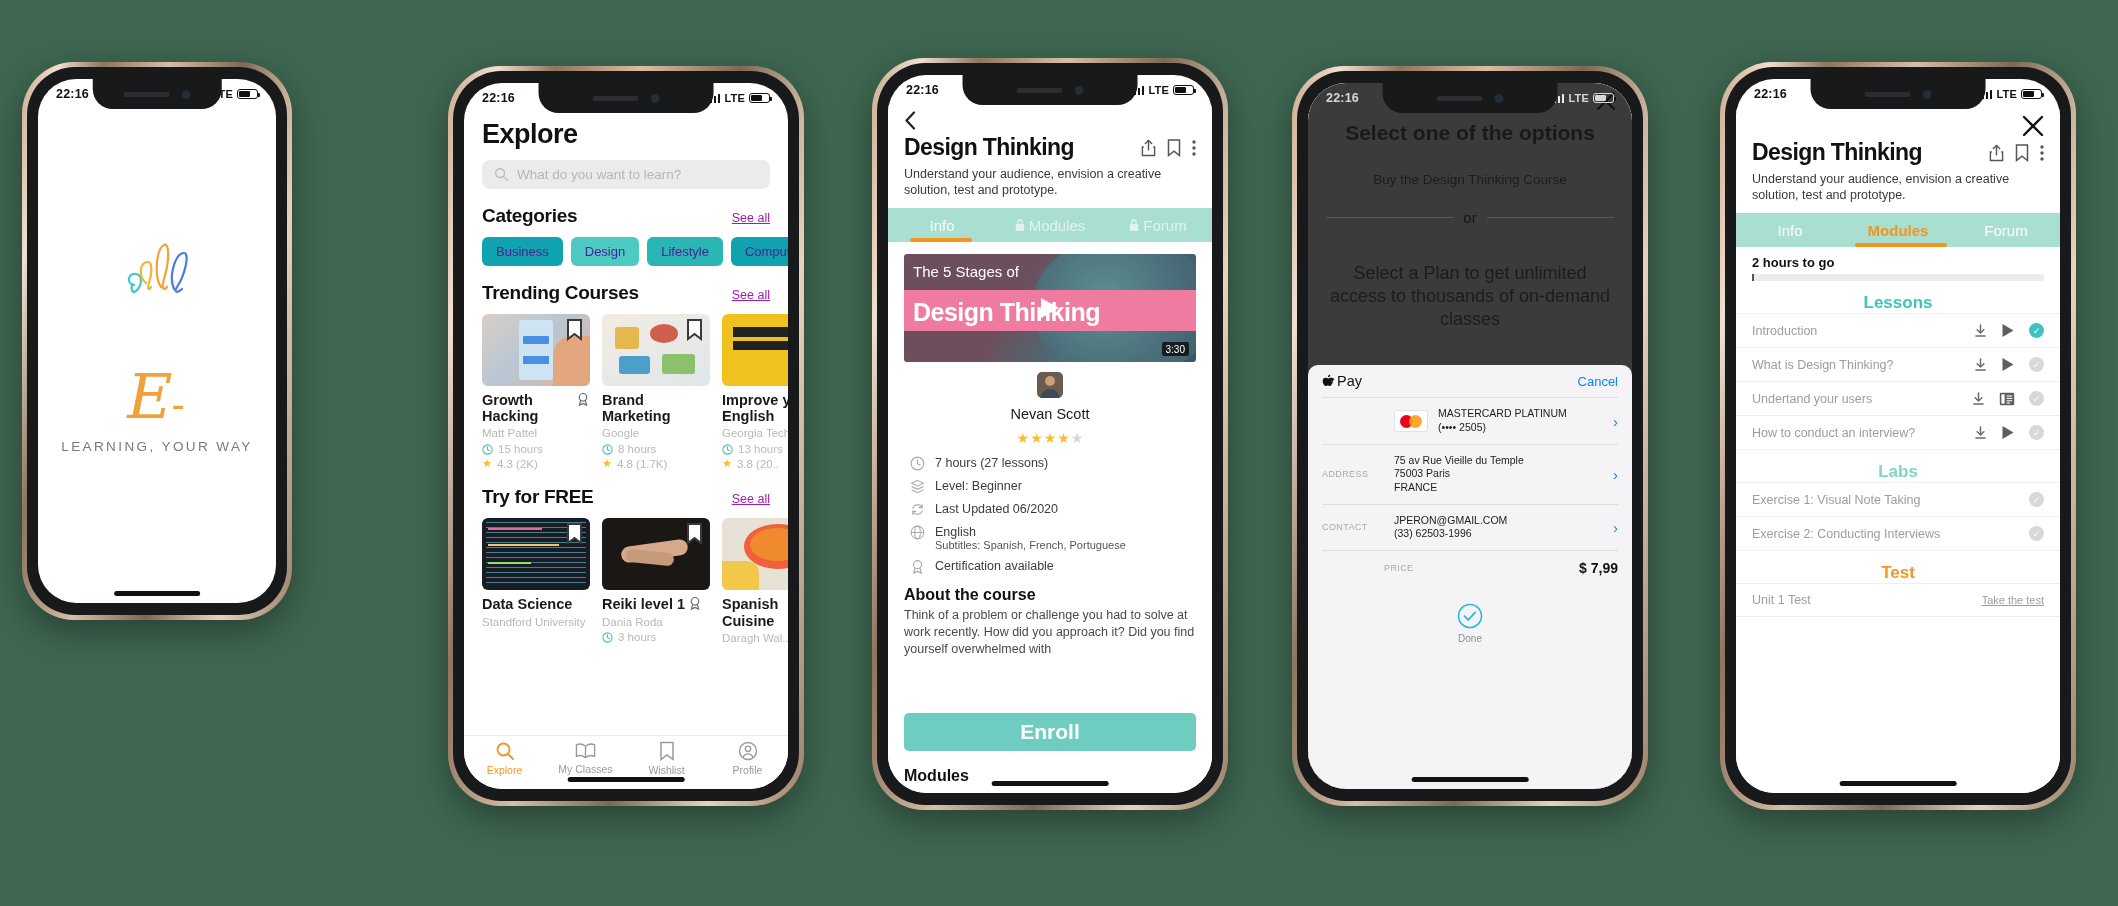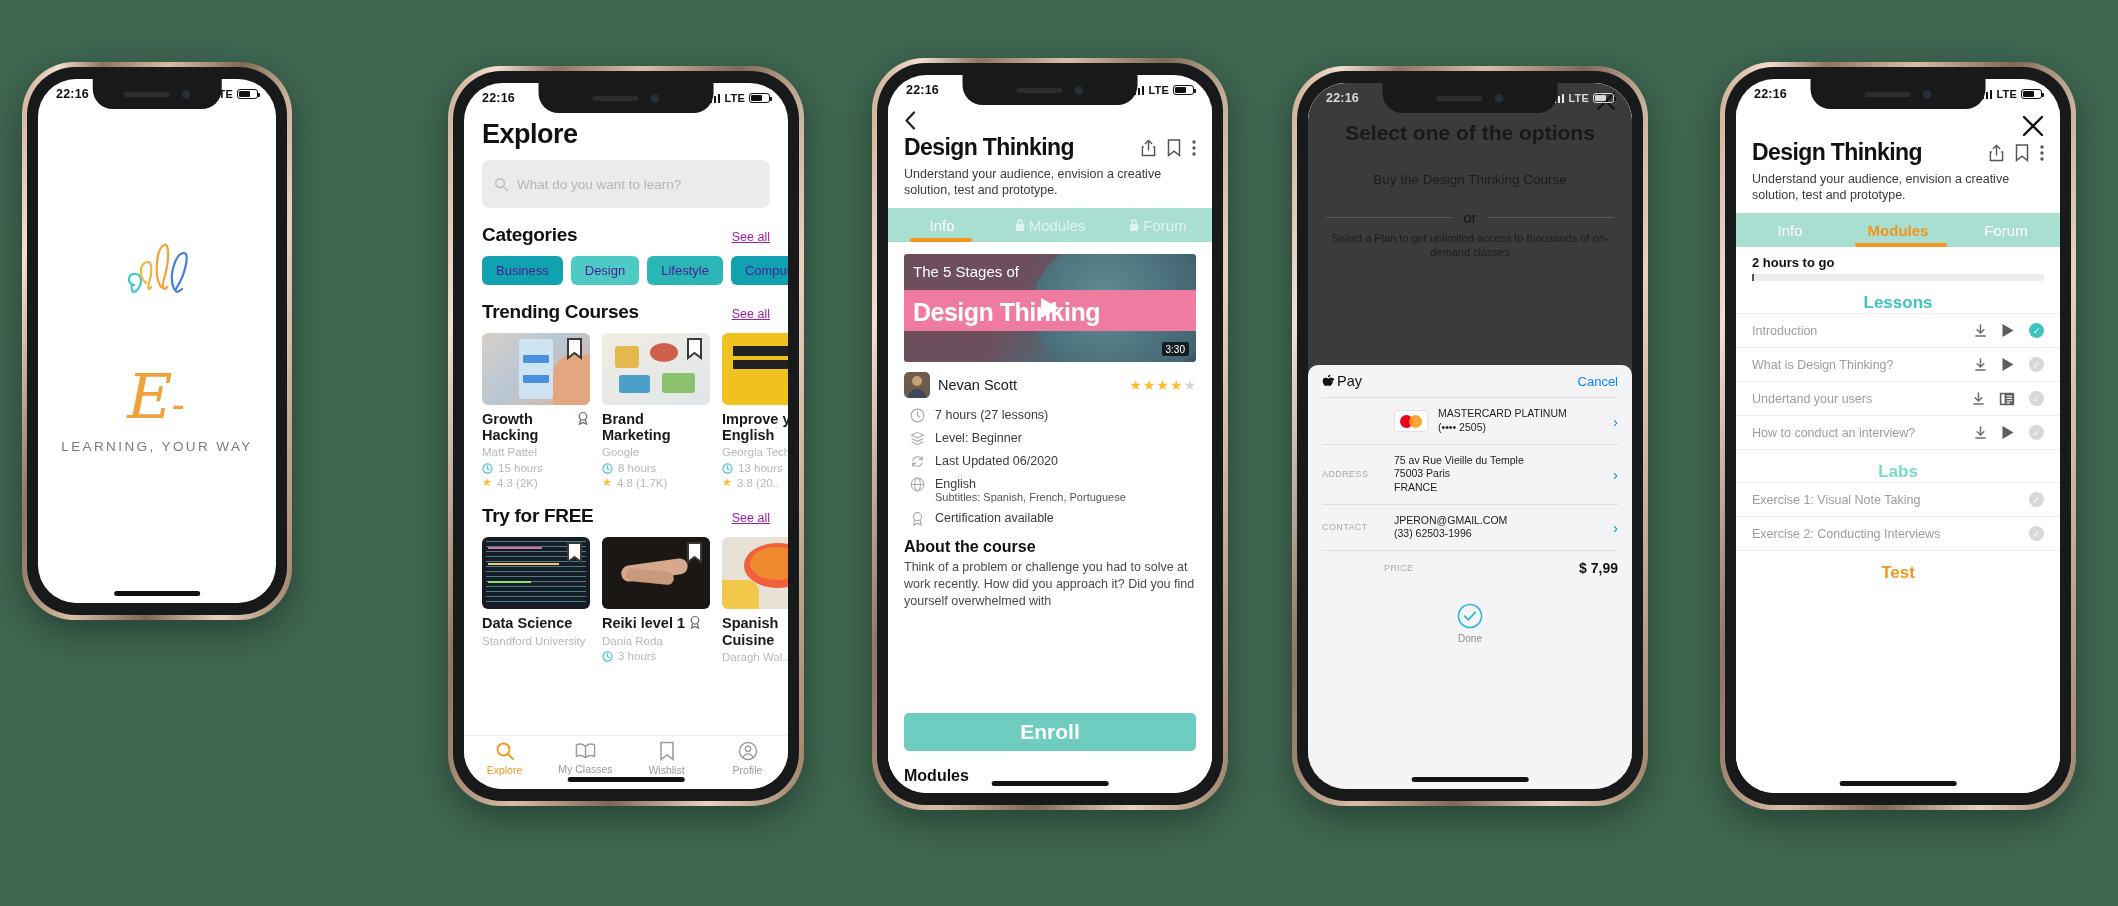--- a/index.html
+++ b/index.html
@@ -76,21 +76,21 @@
   .brand { display: flex; align-items: baseline; justify-content: center; }
   .brand .e { font-family: "DejaVu Serif", serif; font-style: italic; font-size: 62px; color: #f0a13a; line-height: .9; font-weight: 400; letter-spacing: -2px; }
   .brand .dash { color: #f0a13a; font-size: 40px; margin: 0 2px 0 1px; }
   .brand .learner { font-size: 54px; color: #22b8c4; letter-spacing: -1.5px; }
   .tagline { margin-top: 12px; font-size: 13.5px; letter-spacing: 2.4px; color: #7b7b7b; }
 
   
   .explore { padding: 6px 0 0 0; height: 100%; position: relative; }
   .h1 { font-size: 27px; font-weight: bold; color: #111; padding: 0 18px; letter-spacing: -.5px; }
   .searchbar {
-    margin: 10px 18px 0 18px; height: 48px; background: #ebebeb; border-radius: 8px;
+    margin: 10px 18px 0 18px; height: 29px; background: #ebebeb; border-radius: 8px;
     display: flex; align-items: center; gap: 8px; padding: 0 12px;
   }
   .searchbar .ph { color: #b5b5b5; font-size: 13.5px; }
   .sect-head { display: flex; align-items: baseline; justify-content: space-between; padding: 0 18px; margin-top: 16px; }
   .sect-title { font-size: 19px; font-weight: bold; color: #111; letter-spacing: -.3px; }
   .see-all { font-size: 12.5px; color: #a21caf; text-decoration: underline; }
   .chips { display: flex; gap: 8px; padding: 0 0 0 18px; margin-top: 10px; }
   .chip { padding: 7px 14px; border-radius: 6px; color: #4c1d95; font-size: 13px; white-space: nowrap; }
   .courses { display: flex; gap: 12px; padding: 0 0 0 18px; margin-top: 10px; }
   .course { width: 108px; flex: 0 0 108px; }
@@ -120,21 +120,21 @@
   .tab { flex: 1; text-align: center; font-size: 15px; color: #fff; display: flex; align-items: center; justify-content: center; gap: 4px; height: 100%; }
   .tab.sel { color: #fff; }
   .tab.sel-orange { color: #f5941f; font-weight: 600; }
   .tab-underline { position: absolute; bottom: 0; height: 4px; background: #f5941f; border-radius: 2px; }
   .video { margin: 12px 16px 0 16px; height: 108px; border-radius: 3px; position: relative; overflow: hidden; }
   .v-band { position: absolute; left: 0; right: 0; top: 33%; height: 38%; background: #f07ba0; }
   .v-l1 { position: absolute; left: 9px; top: 9px; color: #fff; font-size: 15px; }
   .v-l2 { position: absolute; left: 9px; top: 41%; color: #fff; font-size: 25px; font-weight: 600; letter-spacing: -.5px; }
   .v-dur { position: absolute; right: 7px; bottom: 6px; background: rgba(0,0,0,.72); color: #fff; font-size: 10px; padding: 1.5px 4px; border-radius: 2px; }
   .v-play { position: absolute; left: 50%; top: 50%; transform: translate(-50%,-50%); }
-  .author { display: flex; align-items: center; gap: 8px; padding: 10px 16px 0 16px; }
+  .author { display: flex; align-items: center; gap: 8px; padding: 10px 16px 0 16px; flex-direction: column; }
   .avatar { width: 26px; height: 26px; border-radius: 5px; overflow: hidden; }
   .author-name { font-size: 14.5px; color: #1a1a1a; flex: 1; }
   .stars { display: flex; gap: 1px; font-size: 14px; color: #fbbe2a; }
   .stars .off { color: #d6d6d6; }
   .info-list { padding: 10px 16px 0 22px; display: flex; flex-direction: column; gap: 8px; }
   .info-row { display: flex; align-items: flex-start; gap: 10px; font-size: 12.5px; color: #3c3c3c; }
   .info-row .txt2 { font-size: 11px; color: #555; display: block; }
   .about { padding: 12px 16px 0 16px; }
   .about-h { font-size: 16px; font-weight: bold; color: #111; }
   .about-p { font-size: 12.5px; color: #4a4a4a; line-height: 1.35; margin-top: 3px; }
@@ -152,21 +152,21 @@
   .dim-content { position: absolute; inset: 0; padding: 14px 18px 0 18px; color: #111; }
   .pay-close { position: absolute; right: 16px; top: 8px; }
   .opt-title { text-align: center; font-size: 21px; font-weight: bold; line-height: 1.18; margin-top: 24px; color: #191919; }
   .buy-line { text-align: center; font-size: 13.5px; margin-top: 26px; color: #1c1c1c; }
   .price-box { margin: 10px 6px 0 6px; border: 1.6px solid #1b6560; border-radius: 4px; padding: 13px 6px; text-align: center; }
   .price-big { font-size: 24px; font-weight: bold; color: #121212; }
   .price-sub { font-size: 11.5px; margin-top: 4px; color: #1c1c1c; }
   .or-row { display: flex; align-items: center; gap: 10px; margin-top: 22px; }
   .or-row .ln { flex: 1; height: 1px; background: #575757; }
   .or-row .or { font-size: 15px; color: #151515; }
-  .plan-line { text-align: center; font-size: 11px; margin-top: 5px; line-height: 1.28; color: #1c1c1c; }
+  .plan-line { text-align: center; font-size: 18px; margin-top: 36px; line-height: 1.28; color: #1c1c1c; }
   .sheet {
     position: absolute; left: 0; right: 0; bottom: 0; height: 60%;
     background: #f4f4f6; border-radius: 10px 10px 0 0; padding: 0 14px;
   }
   .sheet-head { display: flex; align-items: center; justify-content: space-between; height: 32px; }
   .applepay { display: flex; align-items: center; gap: 2px; font-size: 14.5px; font-weight: 500; color: #111; }
   .cancel { font-size: 13px; color: #0a84ff; }
   .pay-row { display: flex; align-items: center; gap: 10px; padding: 9px 0; border-top: 1px solid #dedee2; }
   .pay-label { width: 62px; flex: 0 0 62px; font-size: 9px; color: #a9a9ae; letter-spacing: .4px; }
   .pay-val { flex: 1; font-size: 10.5px; color: #1c1c1e; line-height: 1.3; }
@@ -955,20 +955,24 @@
                 <span class="lesson-name">Exercise 1: Visual Note Taking</span>
                 <span class="ck">✓</span>
               </div>
               <div class="lesson">
                 <span class="lesson-name">Exercise 2:  Conducting Interviews</span>
                 <span class="ck">✓</span>
               </div>
             </div>
 
             <div class="grp orange">Test</div>
+            <div class="lesson">
+              <span class="lesson-name">Unit 1 Test</span>
+              <span class="take-test">Take the test</span>
+            </div>
           </div>
         </div>
         <div class="homebar"></div>
       </div>
     </div>
   </div>
 
 </div>
 
 </body></html>

